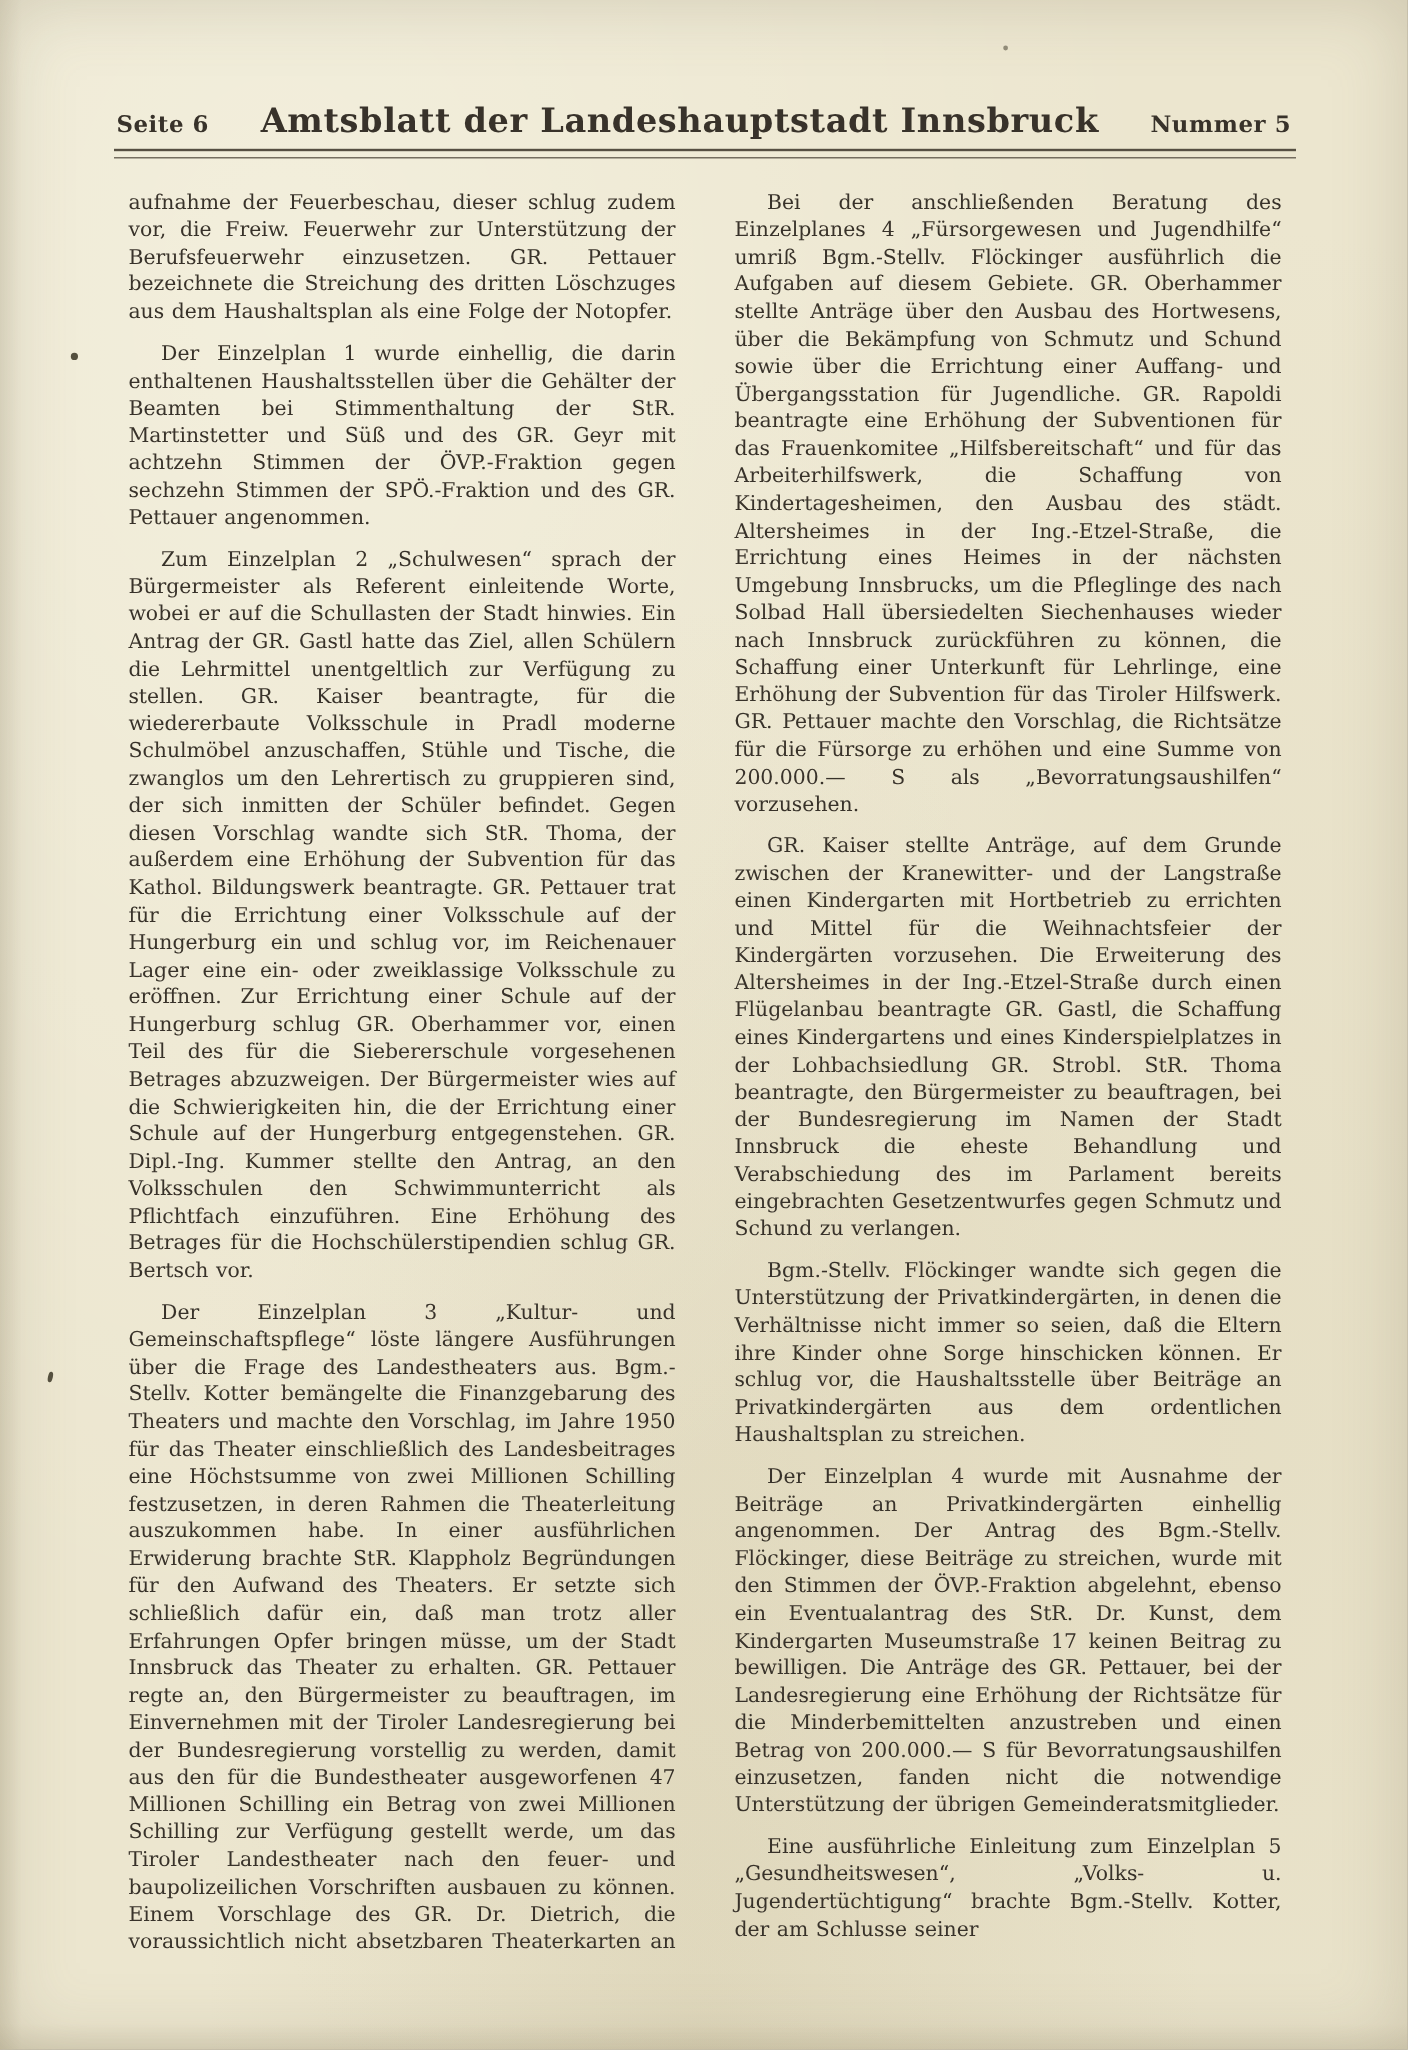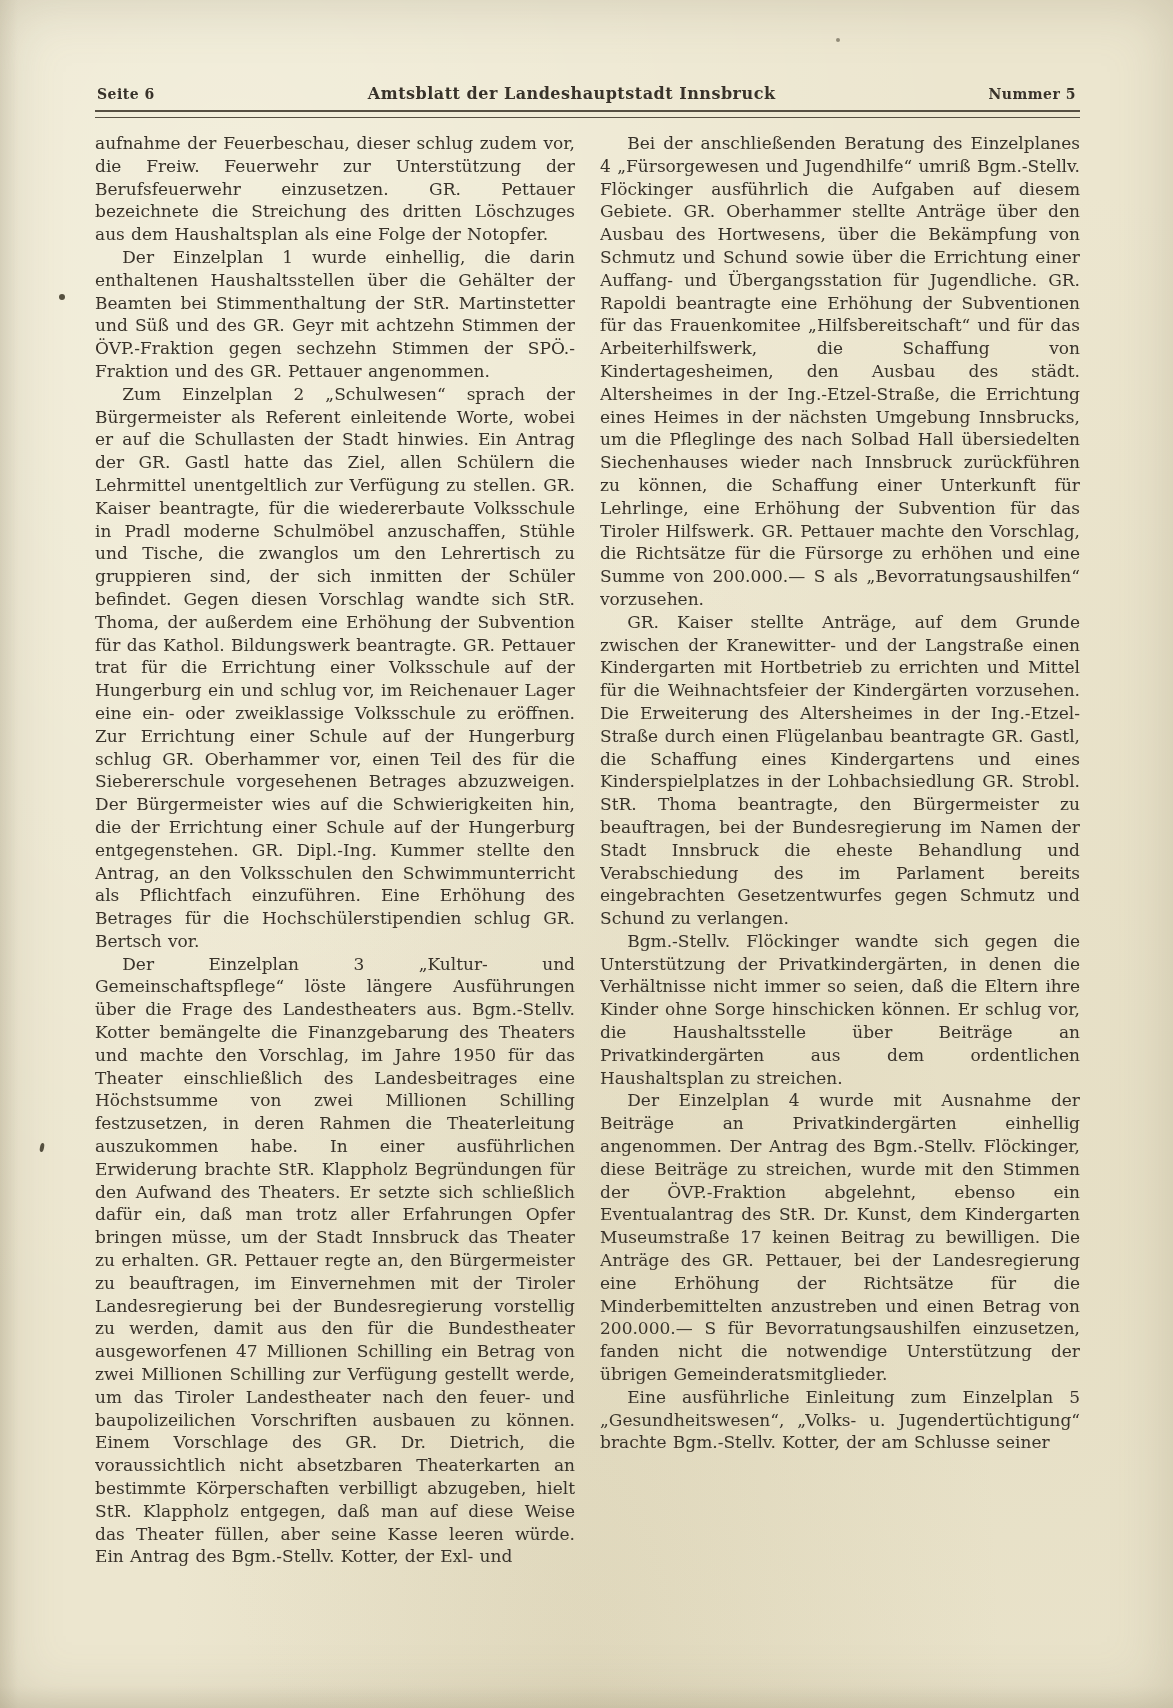--- a/index.html
+++ b/index.html
@@ -31,26 +31,26 @@
     width: 985px;
   }
   .page-header {
     display: flex;
     justify-content: space-between;
     align-items: baseline;
     padding: 0 4px 0 2px;
   }
   .page-header .h-left,
   .page-header .h-right {
-    font-size: 14px;
+    font-size: 19px;
     font-weight: bold;
     letter-spacing: 0.5px;
   }
   .page-header .h-center {
-    font-size: 16px;
+    font-size: 28px;
     font-weight: bold;
     letter-spacing: 0.5px;
   }
   .header-rule {
     margin-top: 7px;
     height: 5px;
     border-top: 2px solid #564f42;
     border-bottom: 1px solid #564f42;
   }
   .columns {
@@ -61,21 +61,21 @@
     overflow: hidden;
   }
   .col {
     width: 480px;
     overflow: hidden;
     text-align: justify;
     hyphens: auto;
     -webkit-hyphens: auto;
   }
   .col p.para {
-    margin: 0;
+    margin: 12px;
     padding: 0;
     font-size: 17px;
     line-height: 22.8px;
     text-indent: 1.6em;
     word-spacing: 0.05em;
   }
   .col p.para.continuation {
     text-indent: 0;
   }
   

